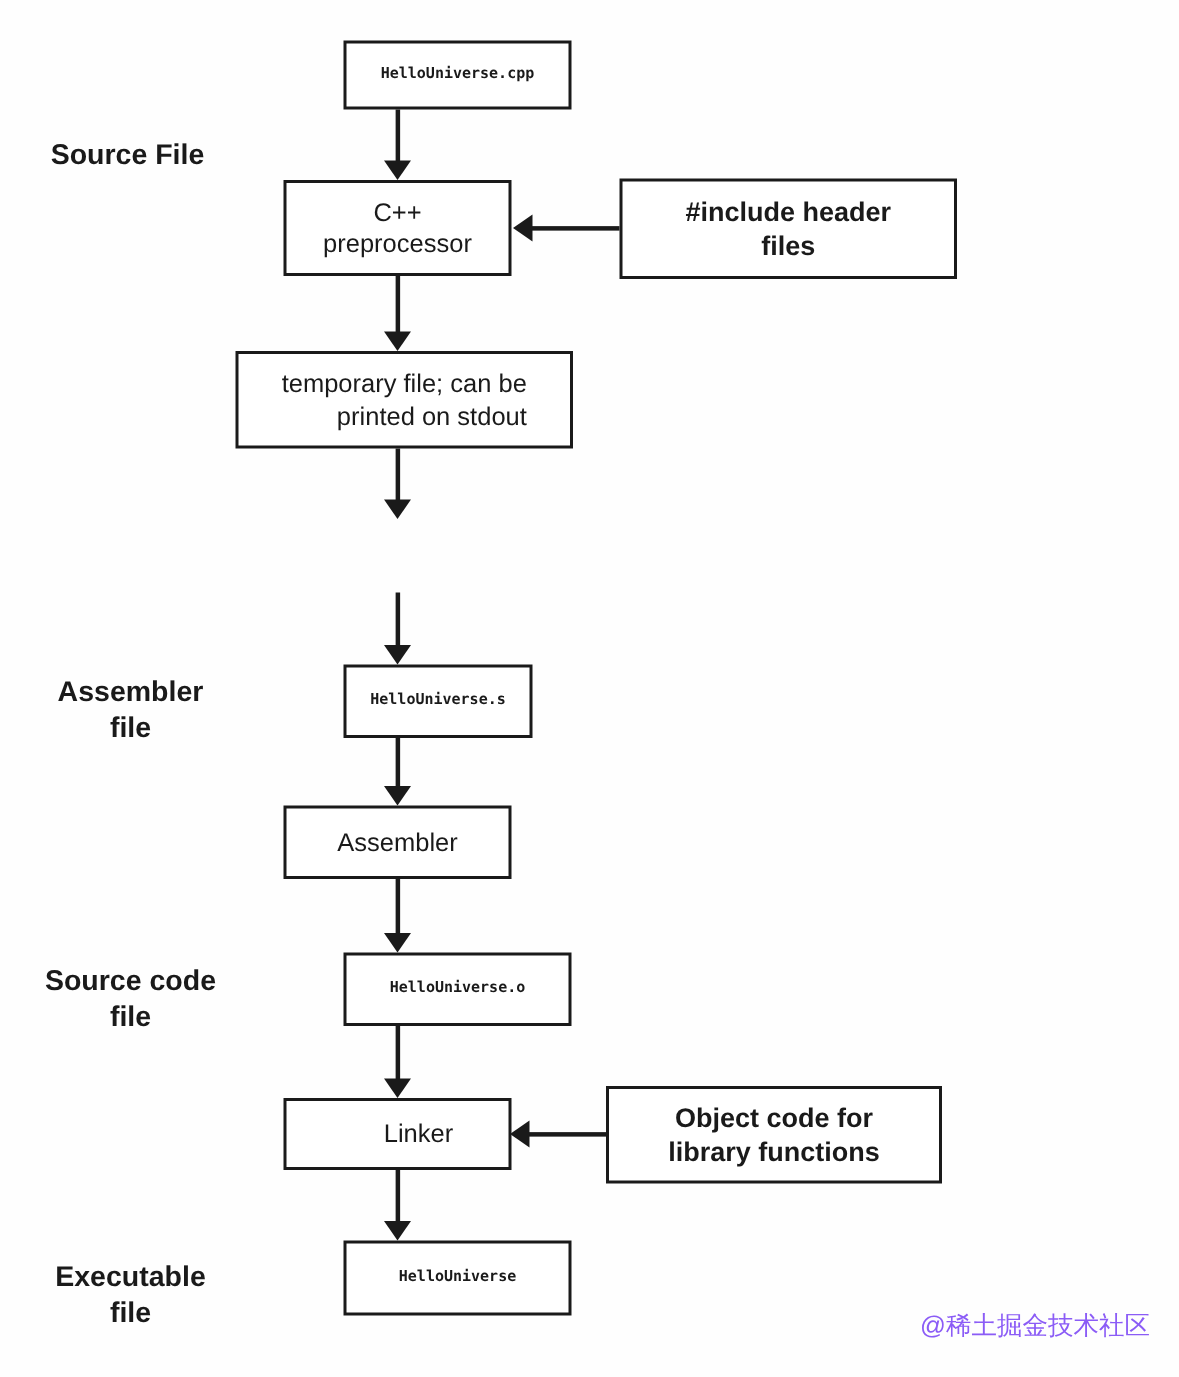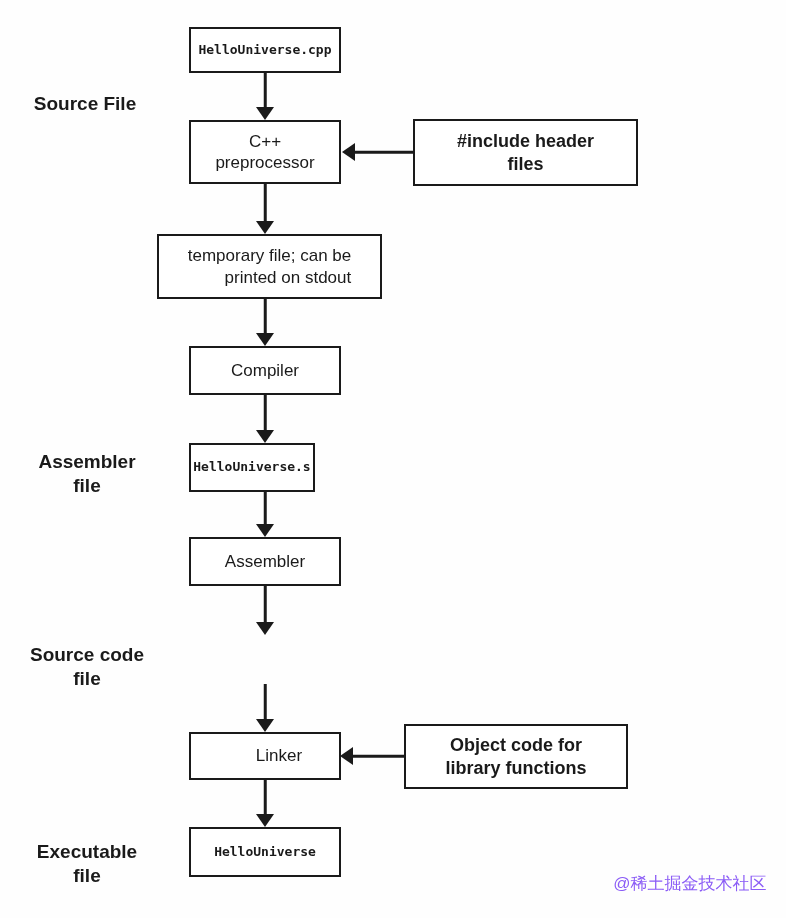--- a/index.html
+++ b/index.html
@@ -24,21 +24,22 @@
     justify-content: center;
     text-align: center;
     white-space: pre-line;
     font-size: 17px;
     color: #1a1a1a;
     line-height: 1.25;
   }
   .box.mono {
     font-family: "DejaVu Sans Mono", "Liberation Mono", monospace;
     font-weight: bold;
-    font-size: 13px;
+    font-size: 10px;
+    margin-left: 40px;
   }
   .box.bold {
     font-weight: bold;
     font-size: 18px;
   }
   .stage-label {
     position: absolute;
     font-weight: bold;
     font-size: 19px;
     color: #1a1a1a;
@@ -88,23 +89,23 @@
   <div class="stage-label" style="left:17px; top:643px; width:140px;">Source code
 file</div>
   <div class="stage-label" style="left:17px; top:840px; width:140px;">Executable
 file</div>
 
   <div class="box mono" style="left:189px; top:27px; width:152px; height:46px;">HelloUniverse.cpp</div>
   <div class="box" style="left:189px; top:120px; width:152px; height:64px;">C++
 preprocessor</div>
   <div class="box" style="left:157px; top:234px; width:225px; height:65px;text-align:right;">temporary file; can be
 printed on stdout</div>
-  <div class="box" style="left:189px; top:346px; width:152px; height:49px;">Compiler</div>
   <div class="box mono" style="left:189px; top:443px; width:126px; height:49px;">HelloUniverse.s</div>
   <div class="box" style="left:189px; top:537px; width:152px; height:49px;">Assembler</div>
+  <div class="box mono" style="left:189px; top:635px; width:152px; height:49px;">HelloUniverse.o</div>
   <div class="box" style="left:189px; top:732px; width:152px; height:48px;padding-left:28px;">Linker</div>
   <div class="box bold" style="left:413px; top:119px; width:225px; height:67px;">#include header
 files</div>
 
   <div class="box mono" style="left:189px; top:827px; width:152px; height:50px;">HelloUniverse</div>
   <div class="box bold" style="left:404px; top:724px; width:224px; height:65px;">Object code for
 library functions</div>
 
   <div class="arrow-v" style="left:256px; top:73px; height:47px;">
     <div class="shaft"></div>

